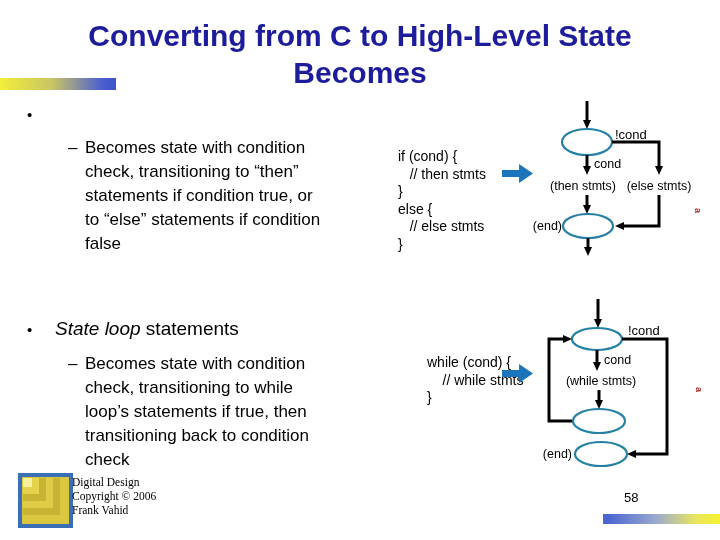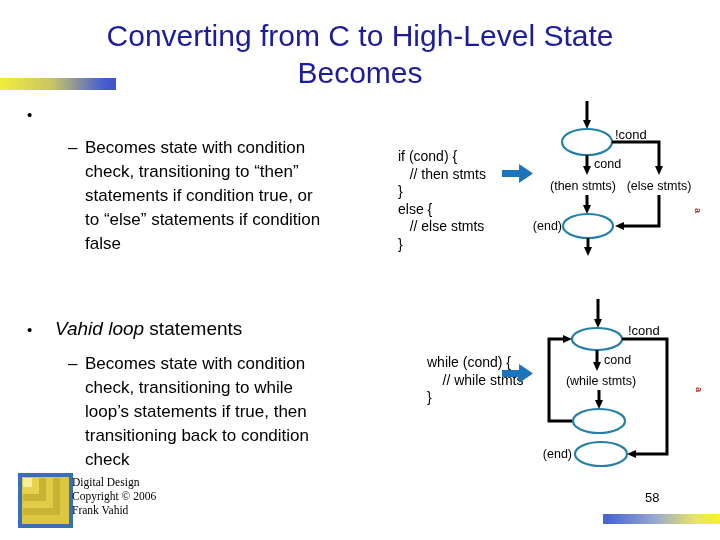--- a/index.html
+++ b/index.html
@@ -8,21 +8,21 @@
   .abs{position:absolute;}
 
   
   .top-bar{left:0;top:78px;width:116px;height:12px;
            background:linear-gradient(to right,#f2ee3a,#c9c565 45%,#4a5fd0 88%,#4053cb);}
   .bottom-bar{left:603px;top:514px;width:117px;height:10px;
            background:linear-gradient(to right,#4a66cf 4%,#9aa9cf 45%,#e6e463 78%,#f7f22e);}
 
   
   .title{left:0;top:17px;width:720px;text-align:center;color:#1c1c9c;
-         font-size:30px;line-height:37px;font-weight:400;}
+         font-size:30px;line-height:37px;font-weight:700;}
 
   
   .bullet{display:flex;font-size:19px;}
   .bullet .mk{width:28px;font-size:15px;padding-top:3px;}
   .sub{display:flex;font-size:17px;line-height:24px;}
   .sub .mk{width:17px;}
   .pre-line{white-space:pre-line;}
 
   
   .code{font-family:"Liberation Sans",sans-serif;font-size:14px;line-height:17.6px;
@@ -43,21 +43,21 @@
   
   .logo{left:18px;top:473px;width:55px;height:55px;background:#3a6fb5;}
   .logo-inner{position:absolute;left:4px;top:4px;right:4px;bottom:4px;background-color:#d9c53e;
      background-image:linear-gradient(#f7f0a0,#f7f0a0),linear-gradient(#e6d34c,#e6d34c),
        linear-gradient(#c9b334,#c9b334),linear-gradient(#e0cc46,#e0cc46),
        linear-gradient(#c9b334,#c9b334),linear-gradient(#dcc840,#dcc840);
      background-size:9px 9px,16px 16px,23px 23px,30px 30px,37px 37px,44px 44px;
      background-position:1px 1px;background-repeat:no-repeat;}
   .credit{left:72px;top:476px;font-family:"Liberation Serif",serif;
           font-size:11.5px;line-height:13.8px;white-space:pre-line;}
-  .pagenum{left:645px;top:490px;font-size:13px;}
+  .pagenum{left:624px;top:490px;font-size:13px;}
 </style>
 </head>
 <body>
 
 <div class="slide">
 
   <div class="abs top-bar"></div>
 
   <h1 class="abs title" style="margin:0;">
     <span>Converting from C to High-Level State</span><br>
@@ -103,21 +103,21 @@
     <path class="tline" d="M67,97 V107" marker-end="url(#arrA)"></path>
     <path class="tline" d="M139,97 V128 H104" marker-end="url(#arrA)"></path>
     <ellipse class="state" cx="68" cy="128" rx="25" ry="12"></ellipse>
     <text x="42" y="132" text-anchor="end">(end)</text>
     <path class="tline" d="M68,140 V149" marker-end="url(#arrA)"></path>
     <text class="anim" x="175" y="110" transform="rotate(90 175 110)">a</text>
   </svg>
 
   <div class="abs bullet" style="left:27px;top:318px;">
     <span class="mk">•</span>
-    <span><i>Vahid loop</i><span> statements</span></span>
+    <span><i>State loop</i><span> statements</span></span>
   </div>
 
   <div class="abs sub" style="left:68px;top:352px;">
     <span class="mk">–</span>
     <div class="pre-line">Becomes state with condition
 check, transitioning to while
 loop’s statements if true, then
 transitioning back to condition
 check</div>
   </div>

